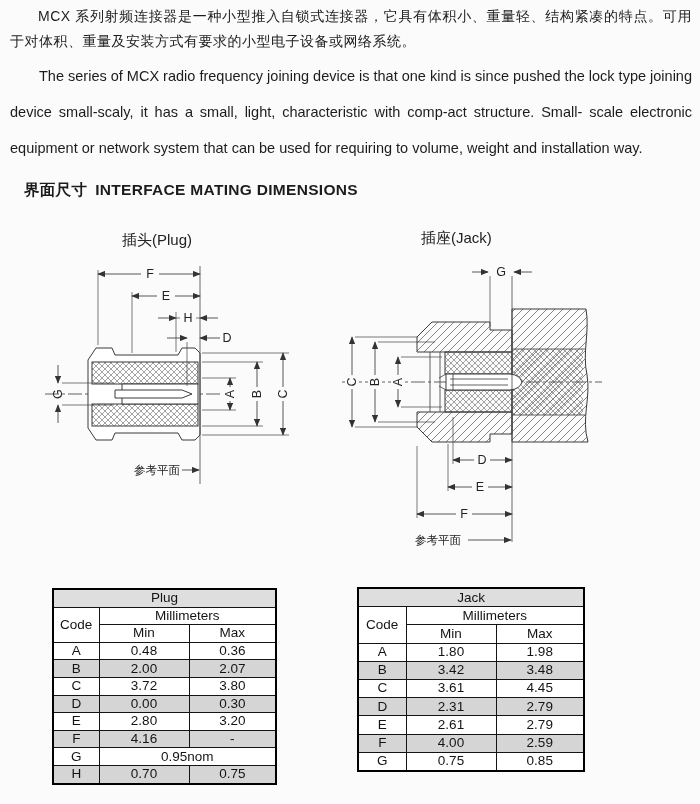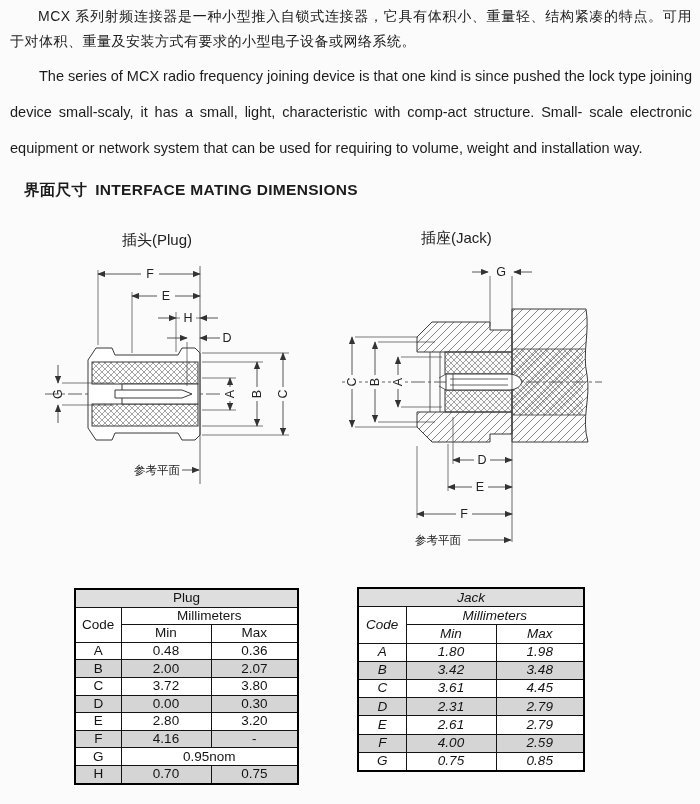--- a/index.html
+++ b/index.html
@@ -17,22 +17,22 @@
   .plug-svg{left:30px;top:252px;}
   .jack-svg{left:340px;top:252px;}
   svg text{font-family:"Liberation Sans","DejaVu Sans",sans-serif;font-size:12.5px;fill:#222;}
   svg text.cjk{font-size:11.5px;}
   .dim-table{position:absolute;border-collapse:collapse;table-layout:fixed;background:#fff;
              font-size:13.5px;text-align:center;color:#141414;}
   .dim-table td{border:1px solid #141414;height:16.6px;padding:0 2px;line-height:1.05;overflow:hidden;}
   .dim-table{border:2px solid #000;}
   .dim-table tr.t-title td{background:#dedede;}
   .dim-table tr:nth-child(2n+5) td{background:#d5d5d5;}
-  .plug-table{left:52px;top:588px;width:223px;margin-left:22px;}
-  .jack-table{left:357px;top:587px;width:226px;font-style:italic;}
+  .plug-table{left:52px;top:588px;width:223px;}
+  .jack-table{left:357px;top:587px;width:226px;}
   .jack-table td{height:17.2px;}
 </style>
 </head>
 <body>
 
 <div class="page">
 
   <div class="intro">
     <p class="zh-para">MCX 系列射频连接器是一种小型推入自锁式连接器，它具有体积小、重量轻、结构紧凑的特点。可用于对体积、重量及安装方式有要求的小型电子设备或网络系统。</p>
     <p class="en-para">The series of MCX radio frequency joining device is that one kind is since pushed the lock type joining device small-scaly, it has a small, light, characteristic with comp-act structure. Small- scale electronic equipment or network system that can be used for requiring to volume, weight and installation way.</p>

